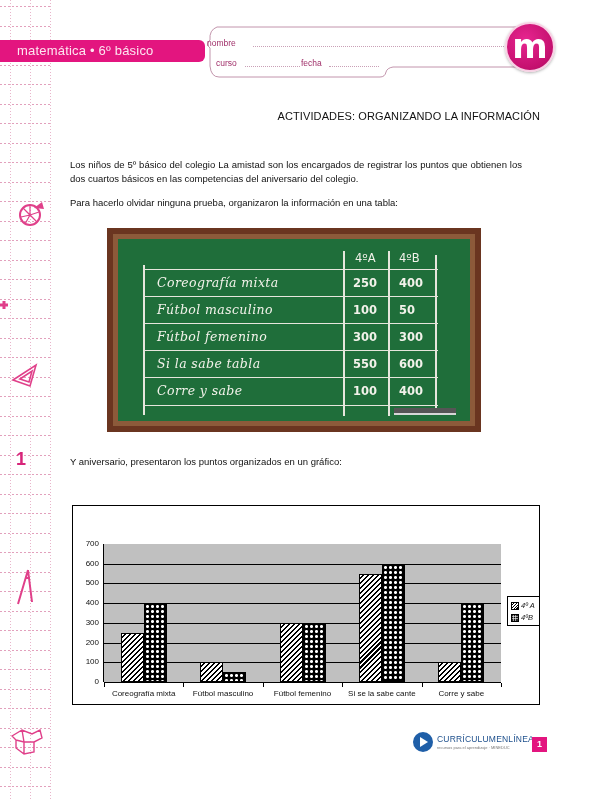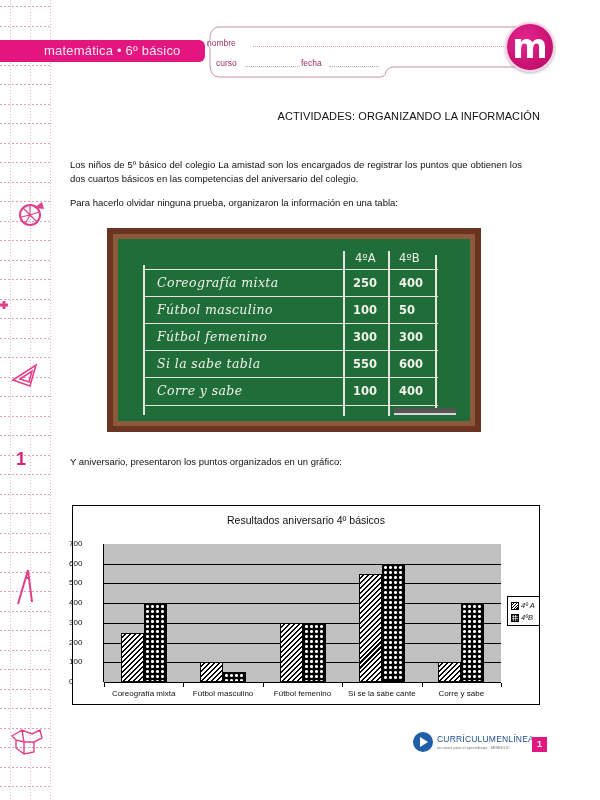--- a/index.html
+++ b/index.html
@@ -12,21 +12,21 @@
       repeating-linear-gradient(to bottom, rgba(214,120,160,0.55) 0 1px, transparent 1px 3px),
       repeating-linear-gradient(to bottom, rgba(214,120,160,0.55) 0 1px, transparent 1px 3px);
     background-size:1px 800px, 1px 800px, 1px 800px;
     background-position:10px 0, 30px 0, 50px 0;
     background-repeat:no-repeat; }
   .grid-h { position:absolute; left:0; width:52px; height:1px;
     background-image:repeating-linear-gradient(to right, rgba(214,120,160,0.7) 0 2px, transparent 2px 4px); }
   .margin-icon { position:absolute; }
   .header-band { position:absolute; left:0; top:40px; width:205px; height:22px; background:#e3157f;
      border-radius:0 6px 6px 0; }
-  .header-band span { position:absolute; left:44px; top:3px; color:#fde6f1; font-size:13px; letter-spacing:0.2px;text-align:center; }
+  .header-band span { position:absolute; left:17px; top:3px; color:#fde6f1; font-size:13px; letter-spacing:0.2px;text-align:center; }
   .name-box { position:absolute; left:205px; top:26px; width:330px; height:50px; }
   .name-box svg { position:absolute; left:0; top:0; }
   .field-label { position:absolute; font-size:8.5px; color:#a0306a; }
   .field-line { position:absolute; height:0; border-bottom:1px dotted #c9a0b6; }
   .m-logo { position:absolute; left:505px; top:22px; width:50px; height:50px; border-radius:50%;
      background:radial-gradient(circle at 40% 35%, #e72590 0%, #c4106e 70%, #9c0b58 100%);
      box-shadow:0 1px 3px rgba(0,0,0,0.3); border:2px solid #f8d0e4; box-sizing:border-box; }
   .m-logo span { position:absolute; left:0; right:0; top:2px; text-align:center; color:#fff;
      font-family:"DejaVu Sans", sans-serif; font-weight:bold; font-size:34px; line-height:40px; }
   .title { position:absolute; left:60px; width:480px; top:110px; text-align:right; font-size:11px; letter-spacing:0.1px; }
@@ -38,21 +38,21 @@
   .bb-row { position:absolute; left:0; width:295px; height:27px; border-top:1.5px solid #e6e6dc; }
   .bb-row .lbl { position:absolute; left:14px; top:5px; font-size:12.5px; font-family:"DejaVu Serif", serif; font-style:italic; letter-spacing:0.4px; }
   .bb-row .a, .bb-row .b { position:absolute; top:6px; font-size:11.5px; font-weight:bold; }
   .bb-row .a { left:210px; } .bb-row .b { left:256px; }
   .bb-vline { position:absolute; width:1.5px; background:#e6e6dc; }
   .chalk-tray { position:absolute; right:14px; bottom:6px; width:62px; height:5px; background:#555; border-bottom:2px solid #d7d7d7; }
   .chart-box { position:absolute; left:72px; top:505px; width:468px; height:200px; border:1px solid #000; box-sizing:border-box; background:#fff; }
   .chart-title { position:absolute; left:0; right:0; top:8px; text-align:center; font-size:10.5px; }
   .plot { position:absolute; left:31px; top:38px; width:397px; height:138px; background:#c0c0c0; }
   .gridline { position:absolute; left:0; width:100%; height:0; border-top:1px solid #000; }
-  .ytick { position:absolute; right:440px; font-size:8px; width:30px; }
+  .ytick { position:absolute; right:440px; font-size:8px; width:30px; text-align:right; }
   .yaxis { position:absolute; left:-1px; top:0; height:100%; border-left:1px solid #000; }
   .xaxis { position:absolute; left:0; bottom:-1px; width:100%; border-top:1px solid #000; }
   .bar { position:absolute; bottom:0; width:23px; border:1px solid #000; box-sizing:border-box; }
   .bar.hatch { background: repeating-linear-gradient(135deg, #fff 0 2px, #000 2px 3.5px); }
   .bar.dots { background-color:#000;
      background-image: radial-gradient(circle, #fff 1.3px, transparent 1.6px);
      background-size:5px 5px; }
   .xlabel { position:absolute; top:183px; font-size:8px; width:80px; text-align:center; }
   .xtick { position:absolute; bottom:-5px; width:0; height:4px; border-left:1px solid #000; }
   .legend { position:absolute; left:434px; top:90px; width:33px; height:30px; border:1px solid #000; box-sizing:border-box; background:#fff; font-size:7.5px; }
@@ -188,21 +188,20 @@
         <span class="b">400</span>
       </div>
     </div>
     <div class="chalk-tray"></div>
   </div>
 </div>
 
 <div class="para" style="top:455px">Y aniversario, presentaron los puntos organizados en un gráfico:</div>
 
 <div class="chart-box">
-  <div class="chart-title">Resultados aniversario 4º básicos</div>
   <div class="plot" id="plot">
     <div class="yaxis"></div>
     <div class="xaxis"></div>
   <div class="gridline" style="top: 118.286px;"></div>
       <div class="gridline" style="top: 98.5714px;"></div>
       <div class="gridline" style="top: 78.8571px;"></div>
       <div class="gridline" style="top: 59.1429px;"></div>
       <div class="gridline" style="top: 39.4286px;"></div>
       <div class="gridline" style="top: 19.7143px;"></div>
       <div class="bar hatch" style="left: 16.7px; height: 49.2857px;"></div>

